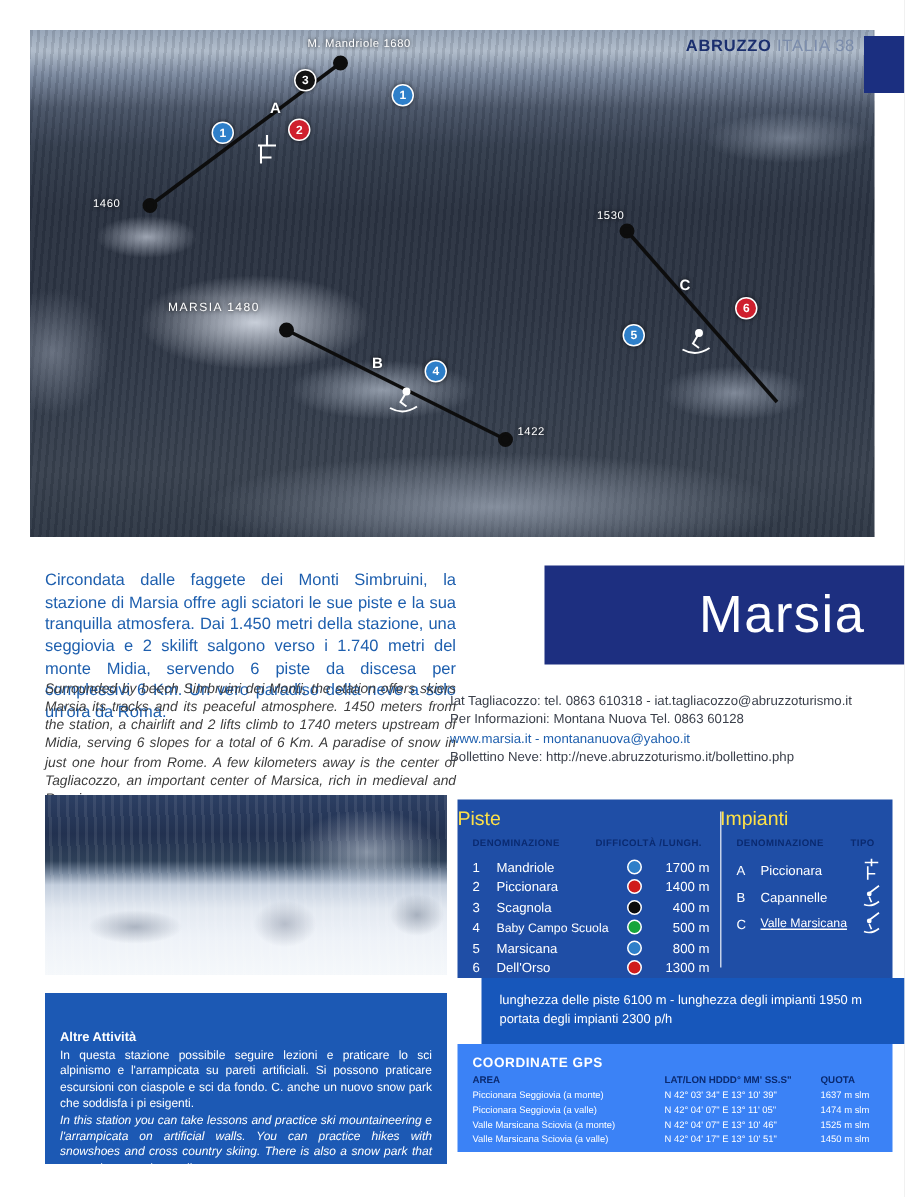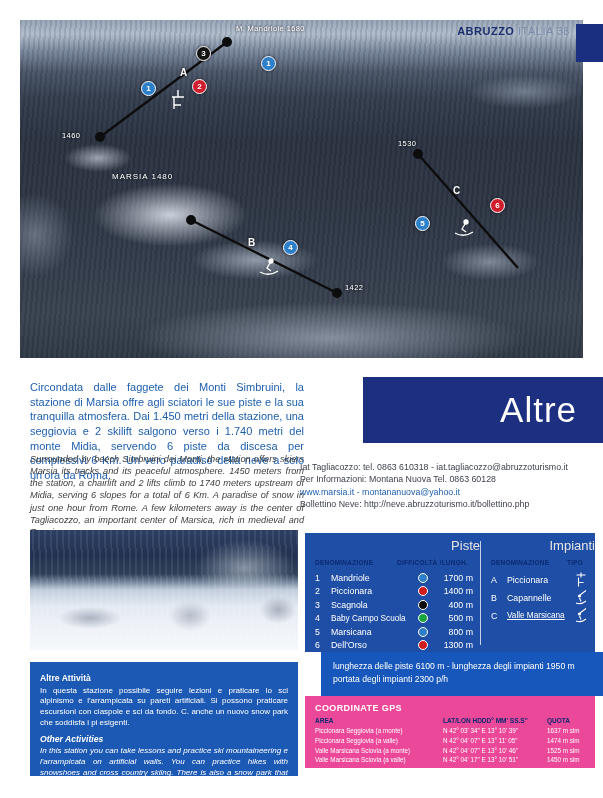--- a/index.html
+++ b/index.html
@@ -54,44 +54,44 @@
       radial-gradient(ellipse 70px 40px at 215px 38px, rgba(222,230,240,.5), rgba(222,230,240,0) 70%),
       radial-gradient(ellipse 45px 16px at 60px 88px, rgba(110,122,142,.5), rgba(110,122,142,0) 70%),
       radial-gradient(ellipse 30px 22px at 160px 86px, rgba(120,130,150,.45), rgba(120,130,150,0) 70%),
       radial-gradient(ellipse 26px 20px at 248px 80px, rgba(105,118,138,.5), rgba(105,118,138,0) 70%),
       repeating-linear-gradient(88deg, rgba(255,255,255,.08) 0 2px, rgba(255,255,255,0) 2px 6px),
       linear-gradient(180deg,#2c3f63 0px,#223150 26px,#2e4058 44px,#76879d 52px,#c3cedd 60px,
                       #e3e9f1 76px,#eef2f8 95px,#f5f8fb 120px);}
 
   
   #activities{left:30px;top:662px;width:268px;height:114px;background:#1c59b4;color:#fff;
-    padding:11px 10px;box-sizing:border-box;font-size:8px;line-height:1.35;}
+    padding:24px 10px;box-sizing:border-box;font-size:8px;line-height:1.35;}
   #activities .hd{font-weight:bold;font-size:8.6px;margin:0 0 1px 0;}
   #activities .hd-en{font-weight:bold;font-size:8.6px;font-style:italic;margin:5px 0 1px 0;}
   #activities p{margin:0;text-align:justify;}
   #activities .en{font-style:italic;}
 
   
   #data-panel{left:305px;top:533px;width:290px;height:235px;}
   #tables-area{left:0;top:0;width:290px;height:119px;background:#1f4ea6;}
   #tbl-divider{left:175px;top:8px;width:1px;height:104px;background:rgba(255,255,255,.75);}
-  .tbl-title{color:#e5e5e5;font-size:13px;text-align:right;}
+  .tbl-title{color:#fde047;font-size:13px;text-align:left;}
   .tbl-head{color:#0a2a70;font-size:6.4px;font-weight:bold;letter-spacing:.3px;}
   .p-row{left:10px;width:158px;height:13px;display:flex;align-items:center;color:#fff;font-size:8.8px;}
   .p-num{width:16px;}
   .p-name{flex:1;}
   .dot{width:8px;height:8px;border-radius:50%;border:1px solid #fff;margin-right:5px;}
   .p-len{width:40px;text-align:right;}
   .i-row{left:186px;width:96px;height:17px;display:flex;align-items:center;color:#fff;font-size:8.8px;}
   .i-letter{width:16px;}
   .i-name{flex:1;}
 
   #summary-strip{left:16px;top:119px;width:290px;height:44px;background:#1757bb;color:#fff;
     font-size:8.6px;line-height:1.5;padding:8px 12px;box-sizing:border-box;}
-  #gps-area{left:0;top:163px;width:290px;height:72px;background:#ec4899;color:#fff;
+  #gps-area{left:0;top:163px;width:290px;height:72px;background:#3b82f6;color:#fff;
     padding:7px 10px;box-sizing:border-box;}
   #gps-title{font-size:9px;font-weight:bold;letter-spacing:.4px;margin-bottom:3px;}
   .gps-grid{display:grid;grid-template-columns:128px 104px 48px;font-size:6.3px;line-height:1.55;}
   .gps-grid .h{color:#0a2a70;font-weight:bold;font-size:6.5px;}
 </style>
 </head>
 <body>
 
 <div id="page">
 
@@ -119,23 +119,23 @@
       <g stroke="#fff" stroke-width="1.3" fill="none">
         <circle cx="251" cy="241" r="2" fill="#fff"></circle>
         <path d="M250 243 l-3 5 l4 3 M240 252 q9 5 18 -1"></path>
       </g>
       <g stroke="#fff" stroke-width="1.3" fill="none">
         <circle cx="446" cy="202" r="2" fill="#fff"></circle>
         <path d="M445 204 l-3 5 l4 3 M435 213 q9 5 18 -1"></path>
       </g>
     </svg>
 
-    <div class="abs map-label" style="left:185px;top:4px;padding-left:31px;">M. Mandriole 1680</div>
+    <div class="abs map-label" style="left:185px;top:4px;">M. Mandriole 1680</div>
     <div class="abs map-label" style="left:42px;top:111px;">1460</div>
-    <div class="abs map-label" style="left:92px;top:152px;letter-spacing:1px;font-size:8px;">MARSIA 1480</div>
+    <div class="abs map-label" style="left:92px;top:180px;letter-spacing:1px;font-size:8px;">MARSIA 1480</div>
     <div class="abs map-label" style="left:325px;top:263px;">1422</div>
     <div class="abs map-label" style="left:378px;top:119px;">1530</div>
 
     <div class="abs lift-letter" style="left:160px;top:47px;">A</div>
     <div class="abs lift-letter" style="left:228px;top:217px;">B</div>
     <div class="abs lift-letter" style="left:433px;top:165px;">C</div>
 
     <div class="abs map-marker" style="left: 176px; top: 26px; background-color: rgb(18, 18, 18);">3</div>
     <div class="abs map-marker" style="left: 121px; top: 61px; background-color: rgb(46, 127, 201);">1</div>
     <div class="abs map-marker" style="left: 172px; top: 59px; background-color: rgb(207, 31, 46);">2</div>
@@ -150,36 +150,35 @@
     <span>ITALIA 38</span>
   </div>
   <div id="corner-tab" class="abs"></div>
 
   <div id="intro-it" class="abs">
     <p>Circondata dalle faggete dei Monti Simbruini, la stazione di Marsia offre agli sciatori le sue piste e la sua tranquilla atmosfera. Dai 1.450 metri della stazione, una seggiovia e 2 skilift salgono verso i 1.740 metri del monte Midia, servendo 6 piste da discesa per complessivi 6 Km. Un vero paradiso della neve a solo un'ora da Roma.</p>
   </div>
   <div id="intro-en" class="abs">Surrounded by beech Simbruini dei Monti, the station offers skiers Marsia its tracks and its peaceful atmosphere. 1450 meters from the station, a chairlift and 2 lifts climb to 1740 meters upstream of Midia, serving 6 slopes for a total of 6 Km. A paradise of snow in just one hour from Rome. A few kilometers away is the center of Tagliacozzo, an important center of Marsica, rich in medieval and Renaissance.</div>
 
   <div id="title-box" class="abs">
-    <span class="t">Altre</span>
+    <span class="t">Marsia</span>
   </div>
 
   <div id="contact" class="abs">
     <div>Iat Tagliacozzo: tel. 0863 610318 - iat.tagliacozzo@abruzzoturismo.it</div>
     <div>Per Informazioni: Montana Nuova  Tel. 0863 60128</div>
     <div class="lnk">www.marsia.it - montananuova@yahoo.it</div>
     <div>Bollettino Neve: http://neve.abruzzoturismo.it/bollettino.php</div>
   </div>
 
   <div id="photo2" class="abs"></div>
 
   <div id="activities" class="abs">
     <p class="hd">Altre Attività</p>
     <p>In questa stazione  possibile seguire lezioni e praticare lo sci alpinismo e l'arrampicata su pareti artificiali. Si possono praticare escursioni con ciaspole e sci da fondo. C.  anche un nuovo snow park che soddisfa i pi  esigenti.</p>
-    <p class="hd-en">Other Activities</p>
     <p class="en">In this station you can take lessons and practice ski mountaineering e l'arrampicata on artificial walls. You can practice hikes with snowshoes and cross country skiing. There is also a snow park that meets the most demanding.</p>
   </div>
 
   <div id="data-panel" class="abs">
     <div id="tables-area" class="abs">
       <div id="tbl-divider" class="abs"></div>
 
       <div class="abs tbl-title" style="left:0;top:5px;width:175px;">Piste</div>
       <div class="abs tbl-head" style="left:10px;top:26px;">DENOMINAZIONE</div>
       <div class="abs tbl-head" style="left:92px;top:26px;">DIFFICOLTÀ /LUNGH.</div>

